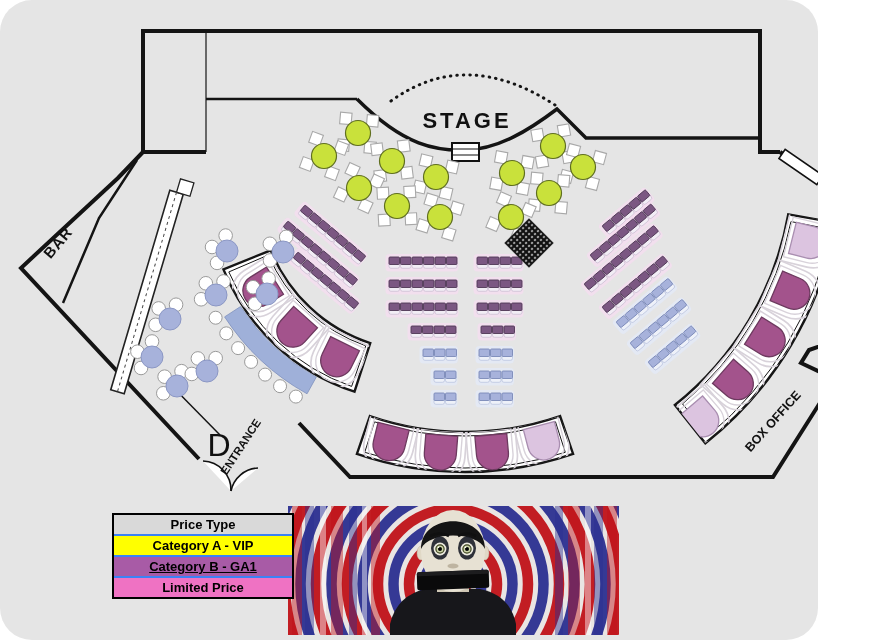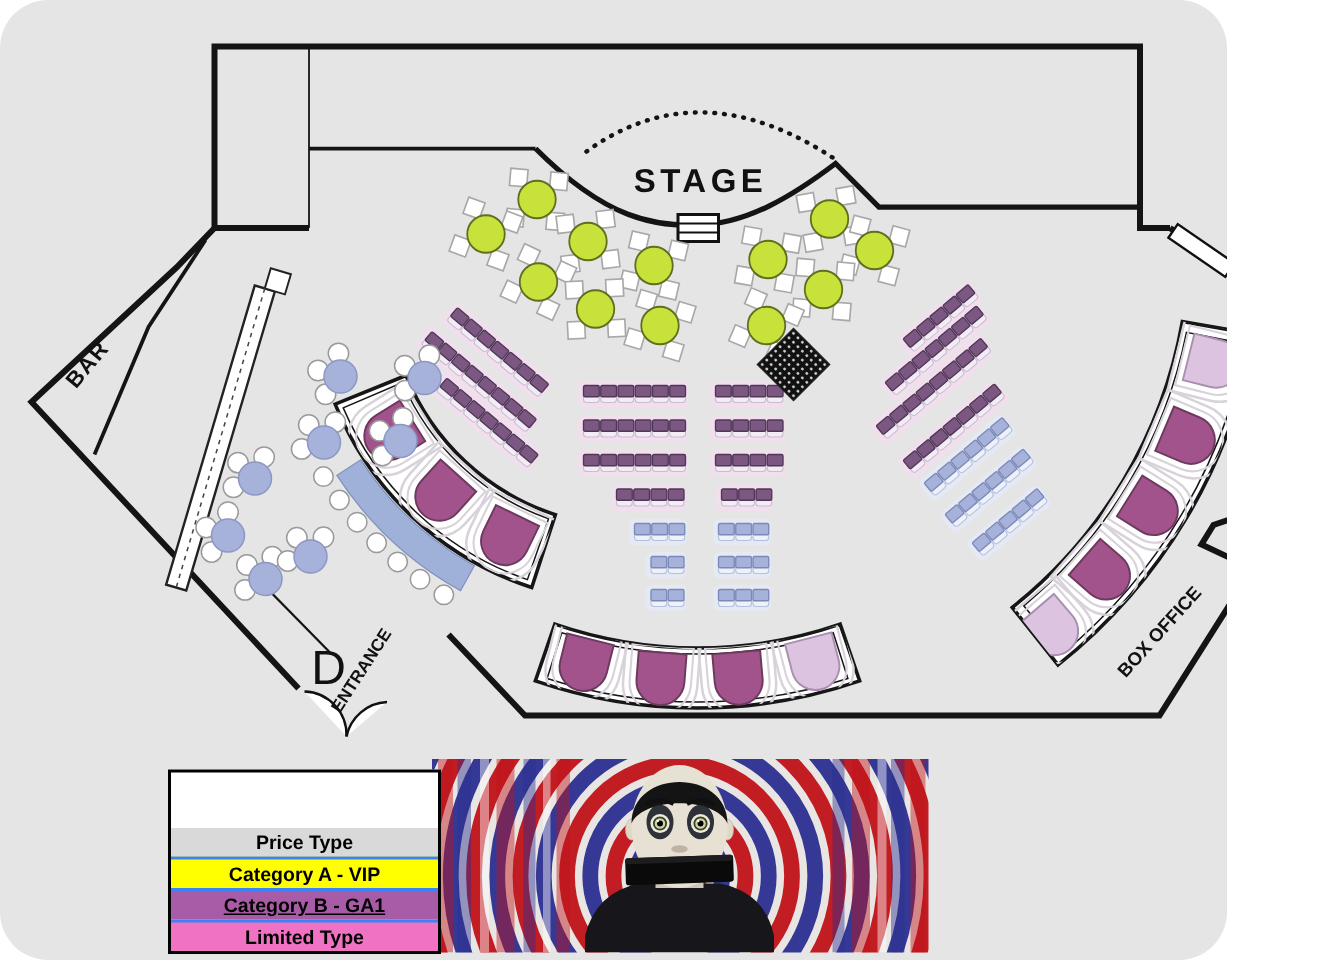--- a/index.html
+++ b/index.html
@@ -5,21 +5,21 @@
   html,body{margin:0;padding:0;background:#ffffff;}
   #page{position:relative;width:818px;height:640px;background:#e5e5e5;overflow:hidden;
         font-family:"Liberation Sans",sans-serif;border-radius:32px;}
   #plan{position:absolute;left:0;top:0;}
   svg text{font-family:"Liberation Sans",sans-serif;fill:#111;}
   .wall{stroke:#141414;fill:none;}
   #legend{position:absolute;left:112px;top:513px;width:178px;border:2.5px solid #000;
           background:#fff;z-index:5;}
   .legend-row{height:19px;line-height:19px;text-align:center;font-size:13px;
               font-weight:bold;color:#000;border-top:2px solid #3b82f6;}
-  .legend-row:first-child{border-top:none;margin-top:37px;}
+  .legend-row:first-child{border-top:none;}
 </style>
 </head>
 <body>
 
 <div id="page">
 
 <svg id="plan" width="890" height="640" viewBox="0 0 890 640">
   <defs>
     <pattern id="tbdots" width="4.2" height="4.2" patternUnits="userSpaceOnUse">
       <rect width="4.2" height="4.2" fill="#111"></rect>
@@ -891,16 +891,16 @@
         <rect x="-36" y="-9" width="72" height="4" rx="2" fill="#1d1d1f"></rect>
       </g>
     </g>
   </g>
 </svg>
 
 <div id="legend">
       <div class="legend-row" style="background: rgb(217, 217, 217); color: rgb(0, 0, 0);">Price Type</div>
       <div class="legend-row" style="background: rgb(255, 255, 0); color: rgb(0, 0, 0);">Category A - VIP</div>
       <div class="legend-row" style="background: rgb(168, 91, 166); color: rgb(0, 0, 0); text-decoration: underline;">Category B - GA1</div>
-      <div class="legend-row" style="background: rgb(239, 114, 195); color: rgb(0, 0, 0);">Limited Type</div>
+      <div class="legend-row" style="background: rgb(239, 114, 195); color: rgb(0, 0, 0);">Limited Price</div>
     </div>
 
 </div>
 
 </body></html>

